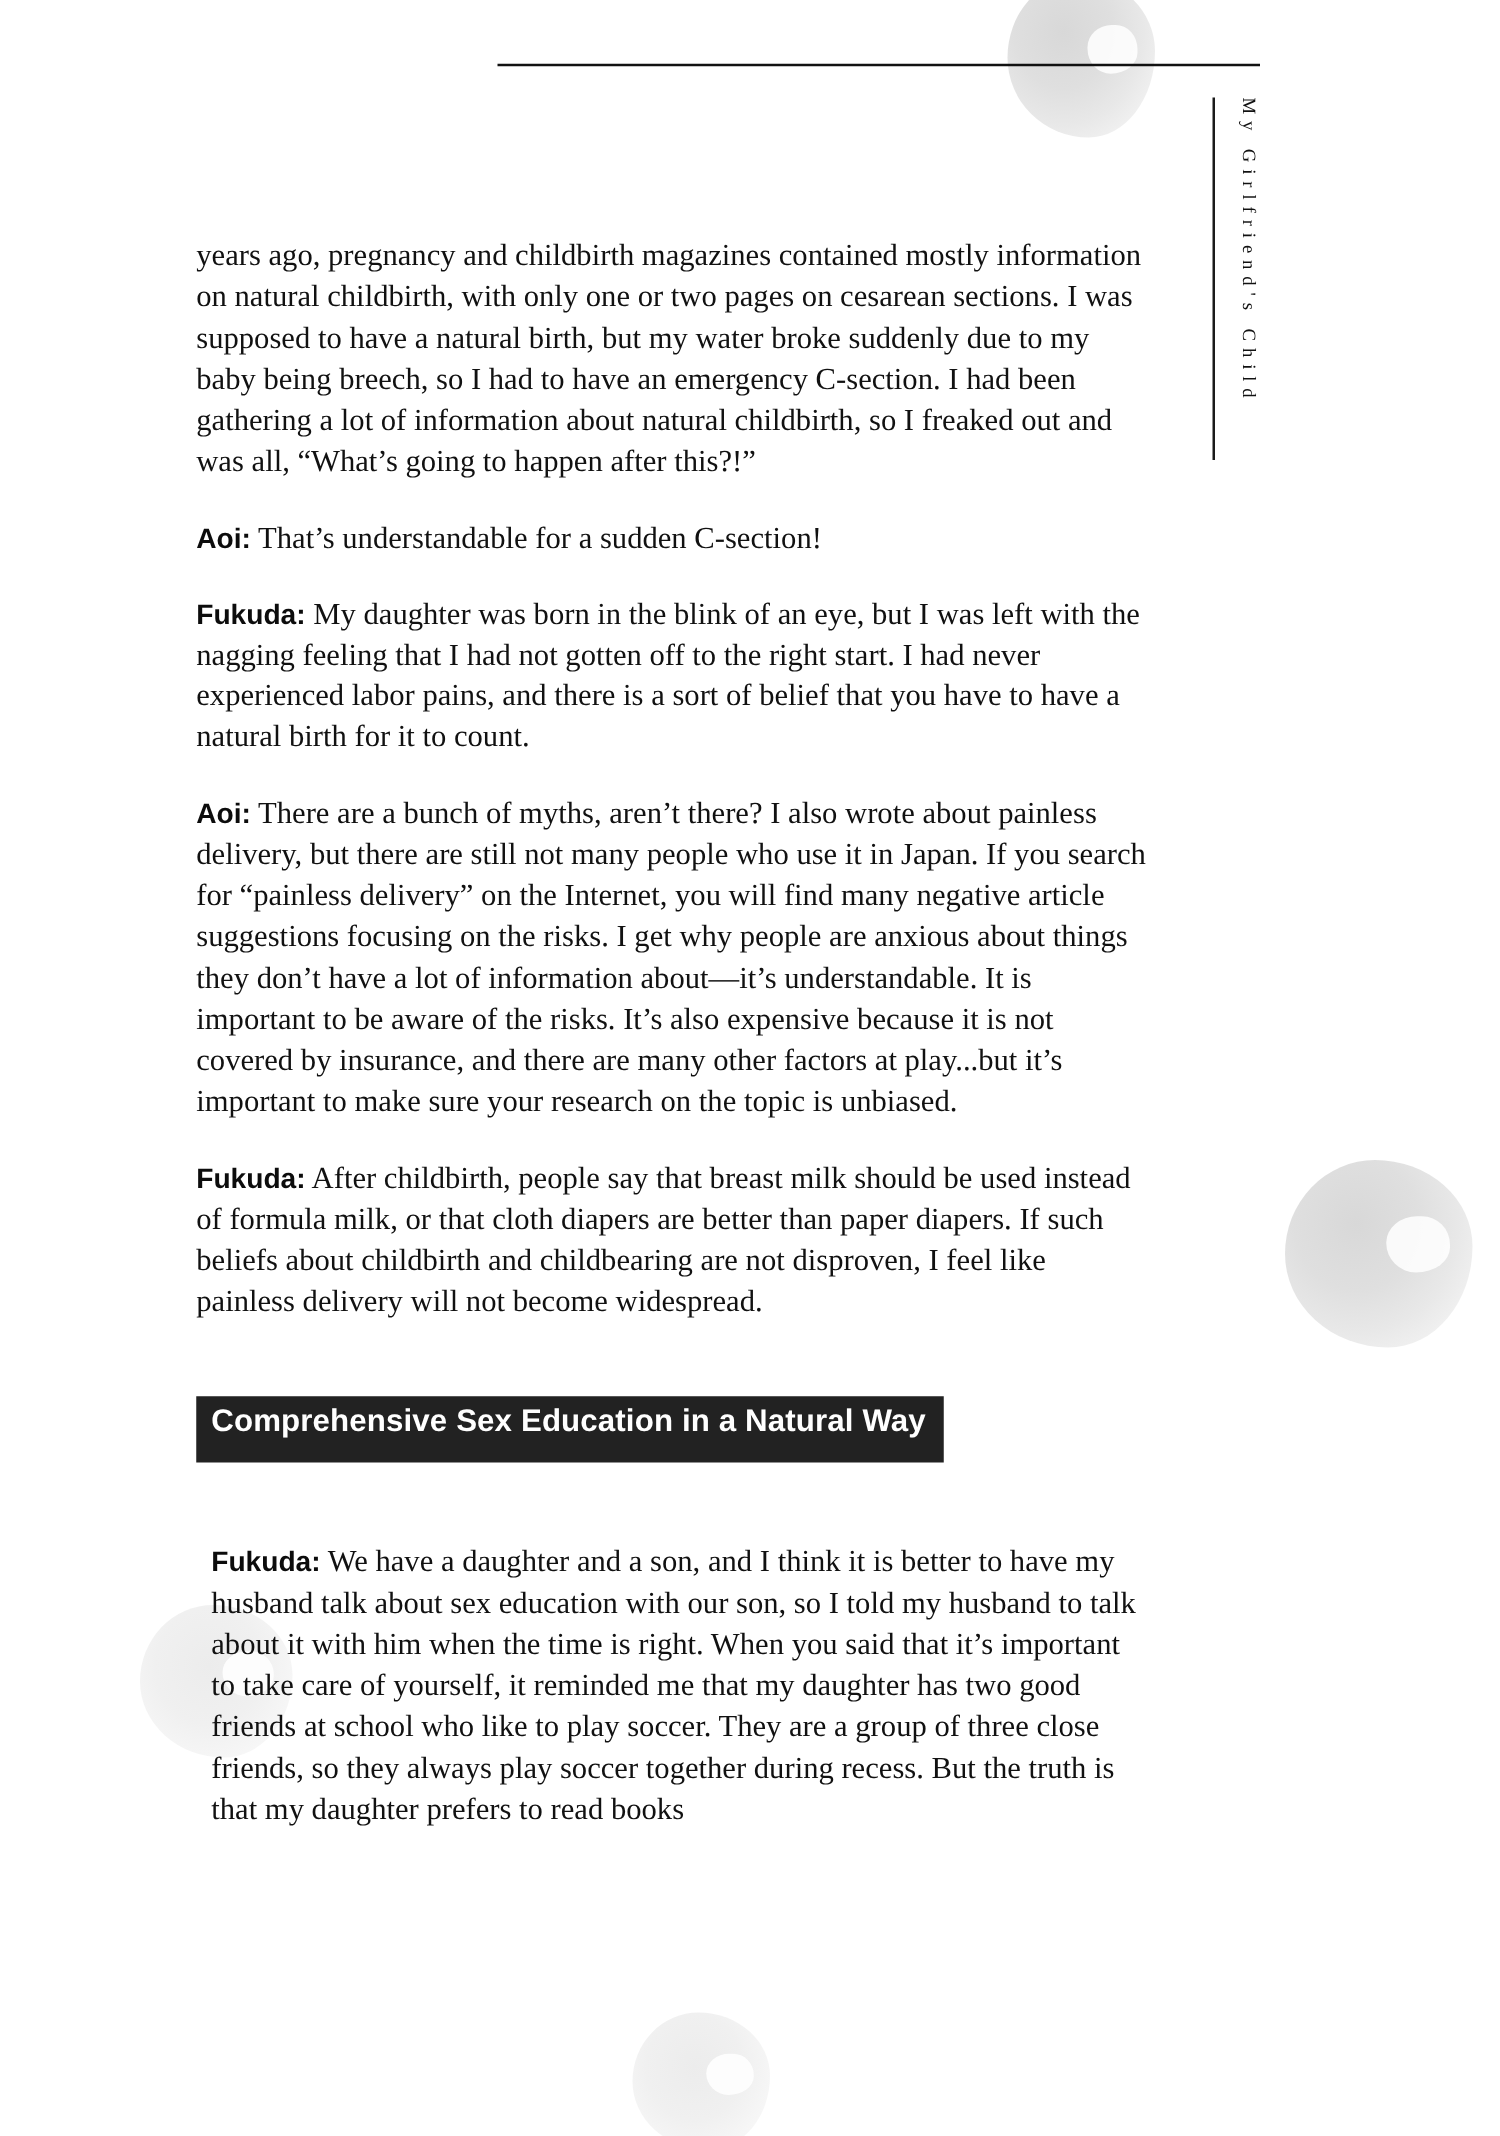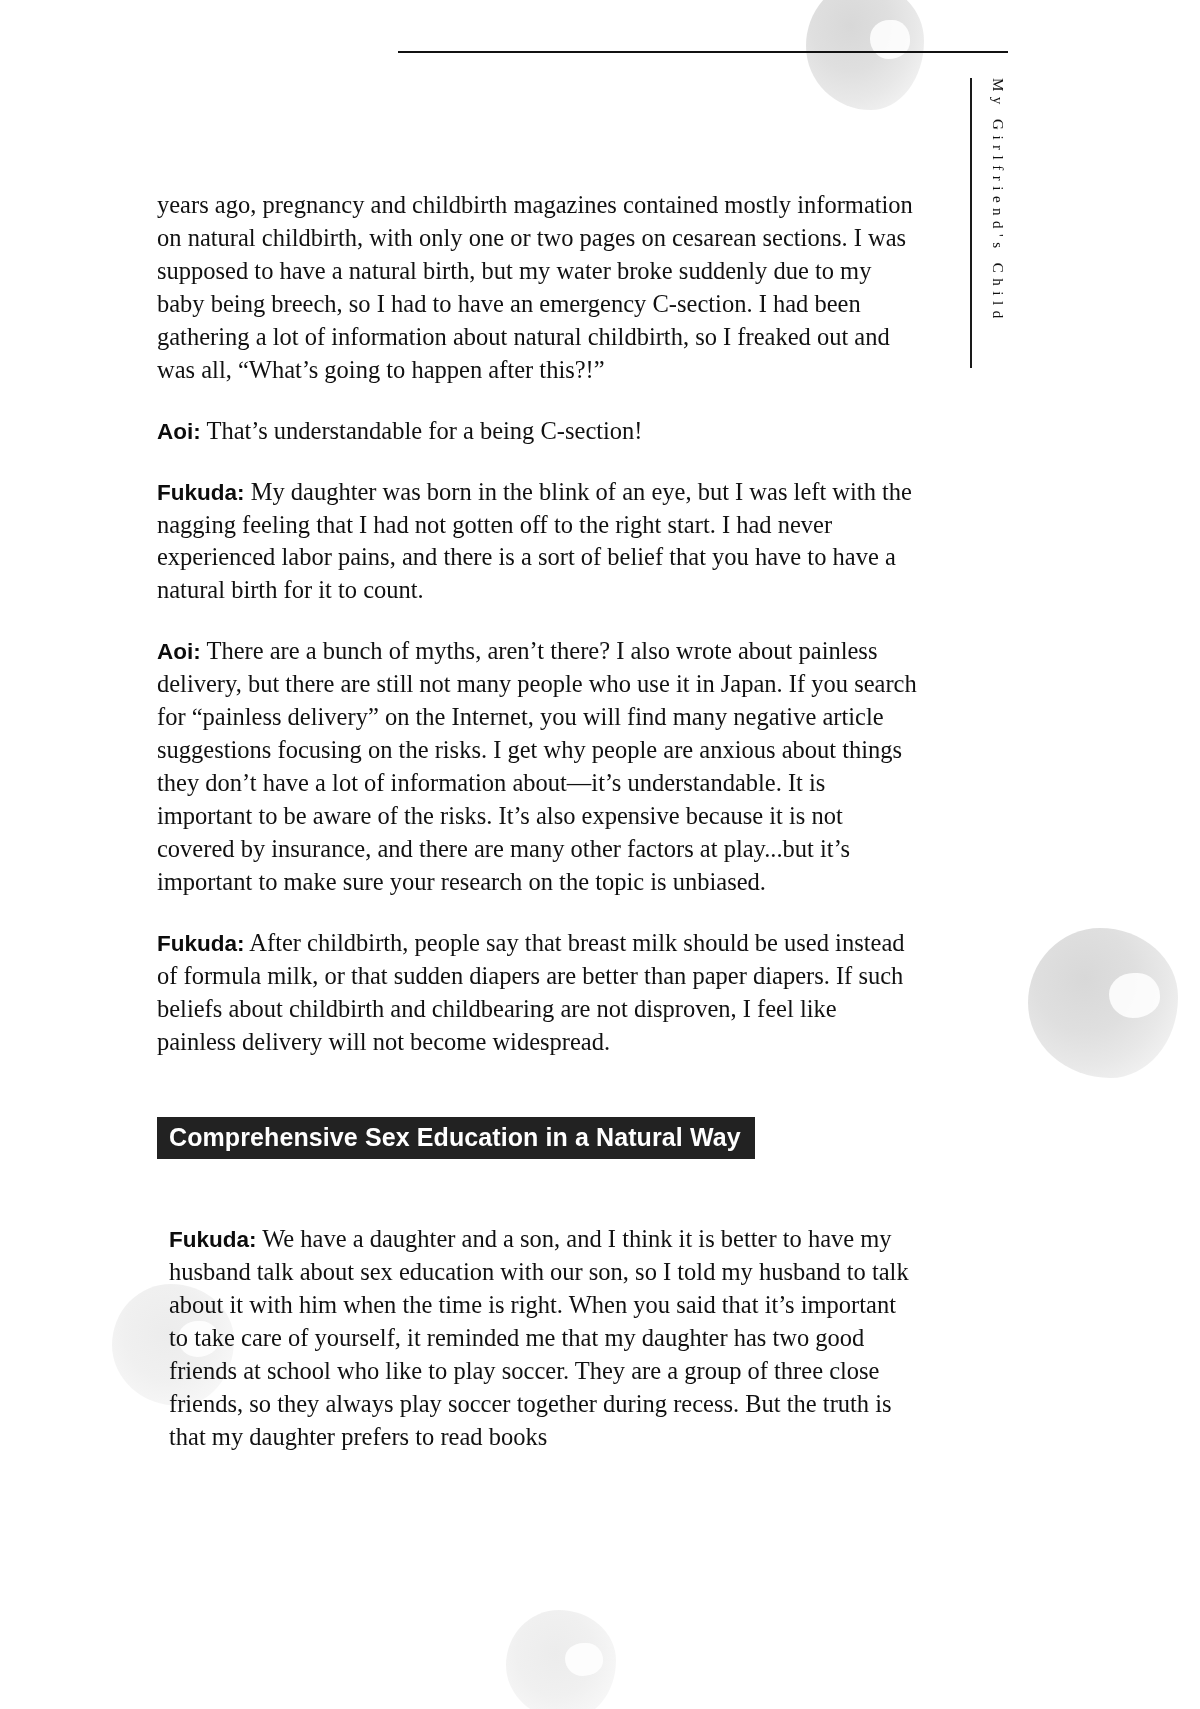--- a/index.html
+++ b/index.html
@@ -113,21 +113,21 @@
   
   #section-heading {
     display: inline-block;
     margin: 30px 0 64px 0;
     background: #222222;
     color: #ffffff;
     font-family: "Liberation Sans", "DejaVu Sans", sans-serif;
     font-weight: bold;
     font-size: 25px;
     letter-spacing: 0.1px;
-    padding: 7px 14px 9px 12px;
+    padding: 7px 14px 20px 12px;
     line-height: 1.06;
     white-space: nowrap;
   }
 </style>
 </head>
 <body>
 
 <div id="page">
 
   <div class="blob" id="blob-top-right"></div>
@@ -143,36 +143,36 @@
   </div>
 
   <div id="column">
 
     <p class="para">
       <span>years ago, pregnancy and childbirth magazines contained mostly information on natural childbirth, with only one or two pages on cesarean sections. I was supposed to have a natural birth, but my water broke suddenly due to my baby being breech, so I had to have an emergency C-section. I had been gathering a lot of information about natural childbirth, so I freaked out and was all, “What’s going to happen after this?!”</span>
     </p>
 
     <p class="para">
       <span class="speaker">Aoi:</span>
-      <span>That’s understandable for a being C-section!</span>
+      <span>That’s understandable for a sudden C-section!</span>
     </p>
 
     <p class="para">
       <span class="speaker">Fukuda:</span>
       <span>My daughter was born in the blink of an eye, but I was left with the nagging feeling that I had not gotten off to the right start. I had never experienced labor pains, and there is a sort of belief that you have to have a natural birth for it to count.</span>
     </p>
 
     <p class="para">
       <span class="speaker">Aoi:</span>
       <span>There are a bunch of myths, aren’t there? I also wrote about painless delivery, but there are still not many people who use it in Japan. If you search for “painless delivery” on the Internet, you will find many negative article suggestions focusing on the risks. I get why people are anxious about things they don’t have a lot of information about—it’s understandable. It is important to be aware of the risks. It’s also expensive because it is not covered by insurance, and there are many other factors at play...but it’s important to make sure your research on the topic is unbiased.</span>
     </p>
 
     <p class="para">
       <span class="speaker">Fukuda:</span>
-      <span>After childbirth, people say that breast milk should be used instead of formula milk, or that sudden diapers are better than paper diapers. If such beliefs about childbirth and childbearing are not disproven, I feel like painless delivery will not become widespread.</span>
+      <span>After childbirth, people say that breast milk should be used instead of formula milk, or that cloth diapers are better than paper diapers. If such beliefs about childbirth and childbearing are not disproven, I feel like painless delivery will not become widespread.</span>
     </p>
 
     <div id="section-heading">Comprehensive Sex Education in a Natural Way</div>
 
     <p class="para">
       <span class="speaker">Fukuda:</span>
       <span>We have a daughter and a son, and I think it is better to have my husband talk about sex education with our son, so I told my husband to talk about it with him when the time is right. When you said that it’s important to take care of yourself, it reminded me that my daughter has two good friends at school who like to play soccer. They are a group of three close friends, so they always play soccer together during recess. But the truth is that my daughter prefers to read books</span>
     </p>
 
   </div>

